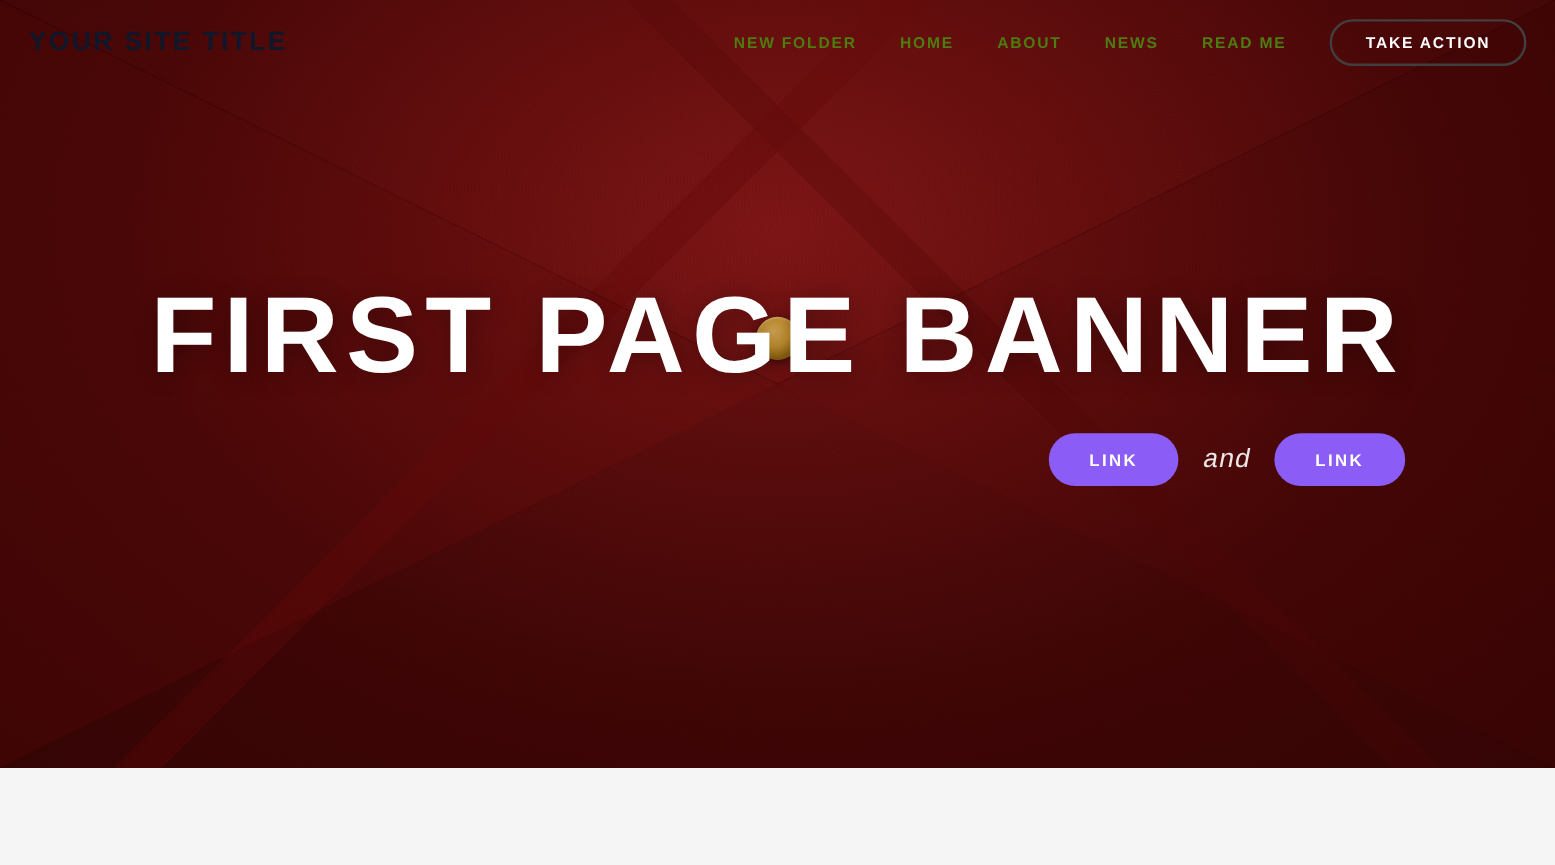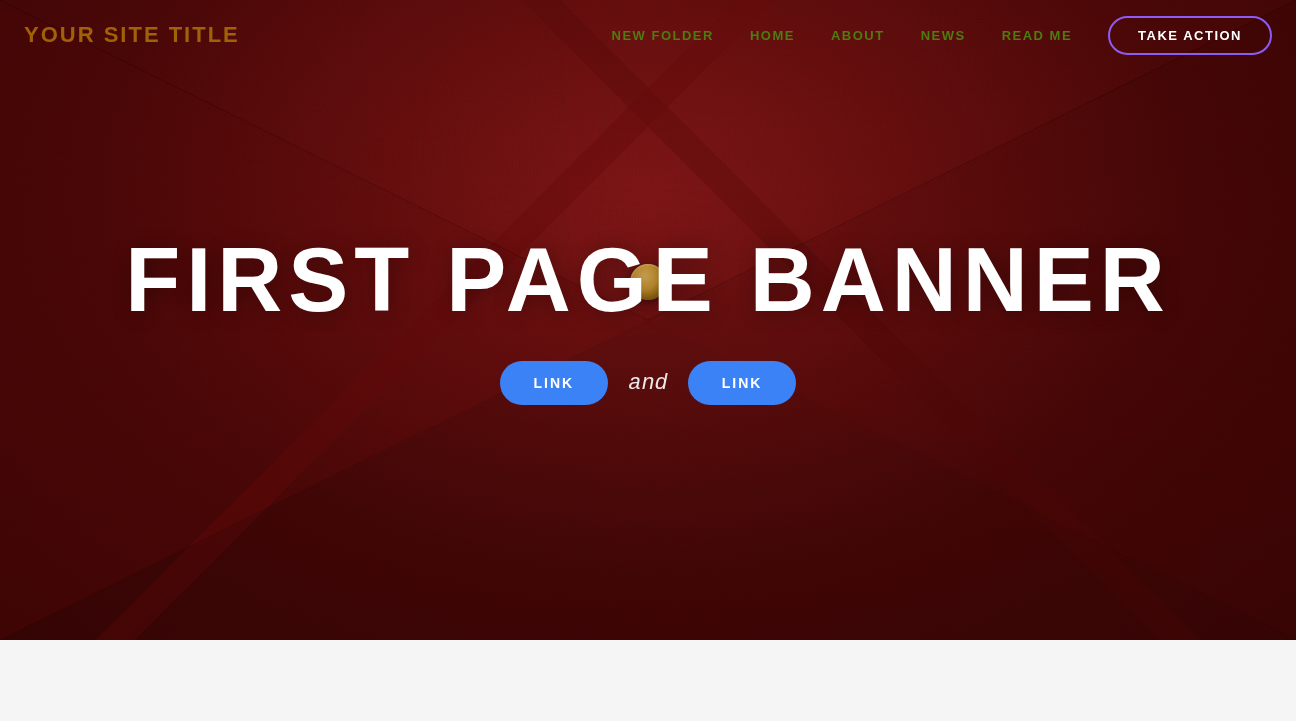--- a/index.html
+++ b/index.html
@@ -24,21 +24,21 @@
       z-index: 10;
       display: flex;
       align-items: center;
       justify-content: space-between;
       padding: 0 24px;
       height: 70px;
       background: transparent;
     }
 
     .site-title {
-      color: #a16207;
+      color: #0f172a;
       font-family: 'Arial', sans-serif;
       font-size: 22px;
       font-weight: 700;
       letter-spacing: 2px;
       text-transform: uppercase;
       text-decoration: none;
     }
 
     nav {
       display: flex;
@@ -57,21 +57,21 @@
       cursor: pointer;
     }
 
     .cta-button {
       color: #ffffff;
       font-family: 'Arial', sans-serif;
       font-size: 13px;
       font-weight: 600;
       letter-spacing: 1.5px;
       text-transform: uppercase;
-      border: 2px solid #8b5cf6;
+      border: 2px solid #404040;
       border-radius: 30px;
       padding: 10px 28px;
       background: transparent;
       cursor: pointer;
       white-space: nowrap;
     }
 
     
     .hero {
       position: relative;
@@ -149,21 +149,21 @@
       background: radial-gradient(circle at 40% 35%, #d4a855 0%, #c49030 40%, #8b6010 70%, #6b4a08 100%);
       box-shadow: 0 2px 8px rgba(0,0,0,0.5), inset 0 1px 2px rgba(255,255,255,0.3);
     }
 
     .hero-content {
       position: relative;
       z-index: 3;
       text-align: center;
       display: flex;
       flex-direction: column;
-      align-items: center;
+      align-items: flex-end;
       gap: 20px;
     }
 
     .hero-title {
       color: #ffffff;
       font-family: 'Arial Black', 'Arial', sans-serif;
       font-size: 90px;
       font-weight: 900;
       letter-spacing: 6px;
       text-transform: uppercase;
@@ -181,21 +181,21 @@
     }
 
     .hero-actions {
       display: flex;
       align-items: center;
       gap: 20px;
       margin-top: 16px;
     }
 
     .hero-link-btn {
-      background: #3b82f6;
+      background: #8b5cf6;
       color: #ffffff;
       font-family: 'Arial', sans-serif;
       font-size: 14px;
       font-weight: 700;
       letter-spacing: 2px;
       text-transform: uppercase;
       border: none;
       border-radius: 30px;
       padding: 14px 34px;
       cursor: pointer;

